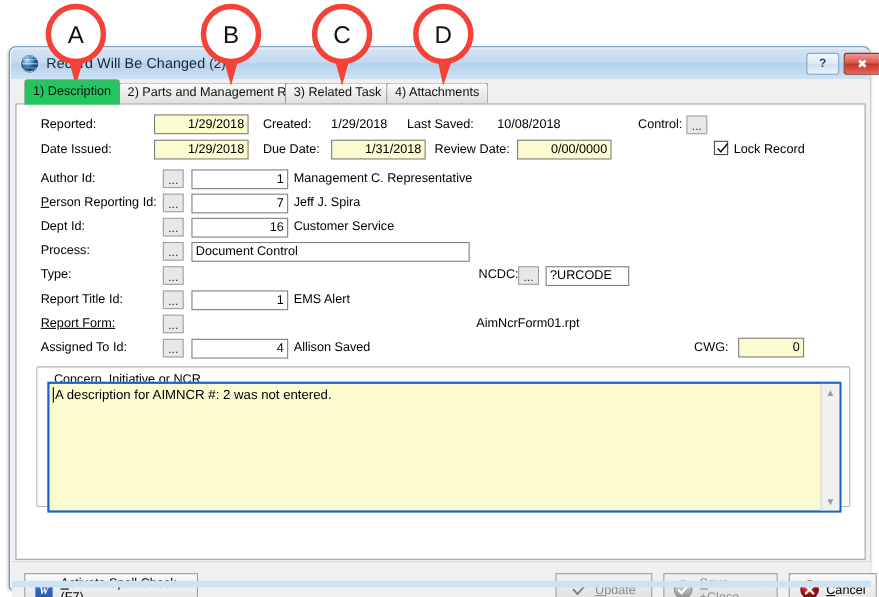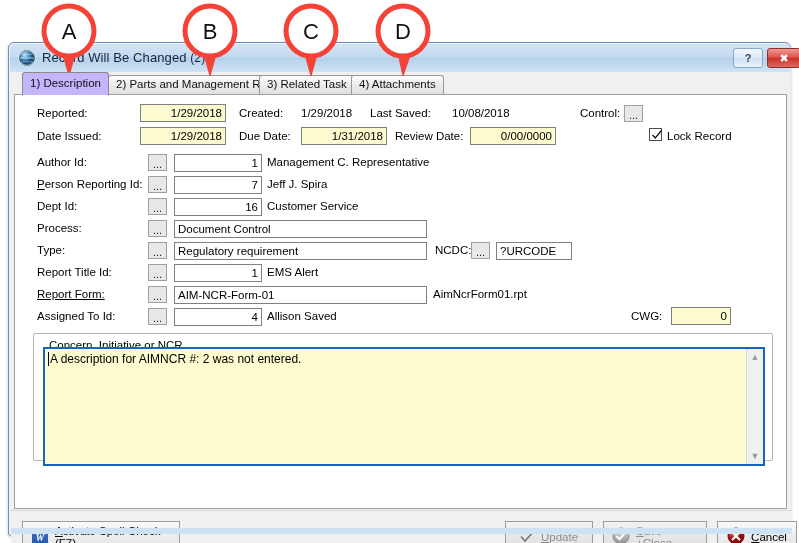--- a/index.html
+++ b/index.html
@@ -64,21 +64,21 @@
   .tab{
     position:absolute;top:3px;height:19px;
     box-sizing:border-box;
     background:linear-gradient(to bottom,#fcfcfc,#eaeaea 55%,#e0e0e0);
     border:1px solid #9a9a9a;border-bottom:none;
     border-radius:3px 3px 0 0;
     padding:2px 7px 0 7px;
     font-size:11.5px;color:#111;white-space:nowrap;
   }
   .tab.active{
-    top:0;height:24px;background:#c4b5fd;border-color:#8a8a8a;
+    top:0;height:24px;background:#22c55e;border-color:#8a8a8a;
     border-bottom:1px solid #ffffff;z-index:5;padding-top:4px;
   }
 
   .panel{
     position:absolute;left:4px;top:22px;width:773px;height:415px;
     background:#ffffff;border:1px solid #a0a0a0;box-sizing:border-box;
   }
 
   
   .hdrinfo{position:absolute;top:36px;font-size:11.5px;color:#000;}
@@ -267,33 +267,31 @@
         <div class="dots" style="left:133px;top:103px;">...</div>
         <input class="fld right" style="left: 159px; top: 103px; width: 88px;" readonly="" value="16">
         <div class="val" style="left:252px;top:105px;">Customer Service</div>
 
         <div class="lbl" style="left:22px;top:127px;">Process:</div>
         <div class="dots" style="left:133px;top:125px;">...</div>
         <input class="fld" style="left: 159px; top: 125px; width: 253px;" readonly="" value="Document Control">
 
         <div class="lbl" style="left:22px;top:149px;">Type:</div>
         <div class="dots" style="left:133px;top:147px;">...</div>
-        <input class="fld" style="left: 159px; top: 147px; width: 253px;" readonly="" value="Regulatory requirement">
         <div class="lbl" style="left:420px;top:149px;">NCDC:</div>
         <div class="dots" style="left:456px;top:147px;">...</div>
         <input class="fld" style="left: 481px; top: 147px; width: 76px;" readonly="" value="?URCODE">
 
         <div class="lbl" style="left:22px;top:171px;">Report Title Id:</div>
         <div class="dots" style="left:133px;top:169px;">...</div>
         <input class="fld right" style="left: 159px; top: 169px; width: 88px;" readonly="" value="1">
         <div class="val" style="left:252px;top:171px;">EMS Alert</div>
 
         <div class="lbl" style="left:22px;top:193px;text-decoration:underline;">Report Form:</div>
         <div class="dots" style="left:133px;top:191px;">...</div>
-        <input class="fld" style="left: 159px; top: 191px; width: 253px;" readonly="" value="AIM-NCR-Form-01">
         <div class="val" style="left:418px;top:193px;">AimNcrForm01.rpt</div>
 
         <div class="lbl" style="left:22px;top:215px;">Assigned To Id:</div>
         <div class="dots" style="left:133px;top:213px;">...</div>
         <input class="fld right" style="left: 159px; top: 213px; width: 88px;" readonly="" value="4">
         <div class="val" style="left:252px;top:215px;">Allison Saved</div>
         <div class="lbl" style="left:616px;top:215px;">CWG:</div>
         <input class="fld yellow right" style="left: 656px; top: 212px; width: 60px;" readonly="" value="0">
 
         <div class="group" style="left:18px;top:238px;width:740px;height:128px;"></div>

